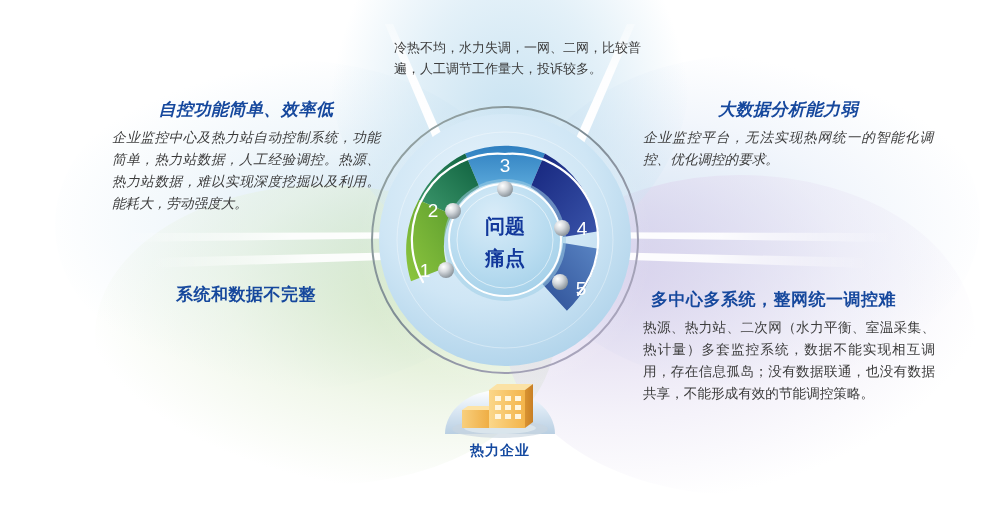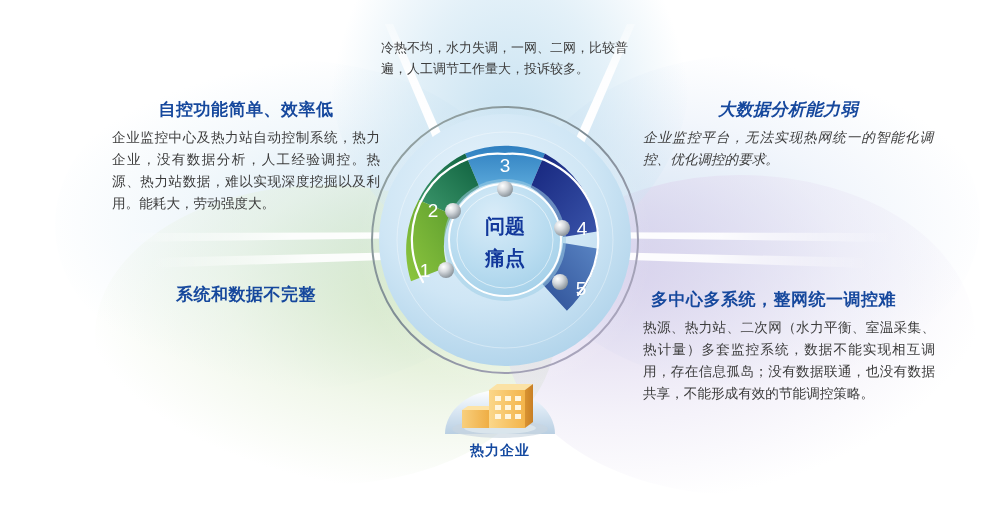--- a/index.html
+++ b/index.html
@@ -56,24 +56,24 @@
   .blk{position:absolute;}
   .blk .ttl{
     font-size:17px;font-weight:bold;color:#16489d;letter-spacing:.5px;
     margin:0 0 6px 0;
   }
   .blk .body{
     font-size:13.6px;line-height:1.62;color:#3c3c3c;margin:0;
     text-align:justify;
   }
   .topnote{
-    position:absolute;left:381px;top:38px;width:262px;
+    position:absolute;left:394px;top:38px;width:262px;
     font-size:13px;line-height:1.58;color:#3c3c3c;
   }
-  .b-tl{left:112px;top:98px;width:268px;}
+  .b-tl{left:112px;top:98px;width:268px;font-style:italic;}
   .b-tl .ttl{text-align:center;}
   .b-bl{left:112px;top:283px;width:268px;}
   .b-bl .ttl{text-align:center;}
   .b-tr{left:643px;top:98px;width:290px;font-style:italic;}
   .b-tr .ttl{text-align:center;}
   .b-br{left:643px;top:288px;width:292px;}
   .b-br .ttl{text-align:left;padding-left:8px;}
 </style>
 </head>
 <body>
@@ -253,21 +253,21 @@
         <rect x="68" y="48" width="6" height="5"></rect>
         <rect x="78" y="48" width="6" height="5"></rect>
     </g>
   </svg>
   <div class="ent-label">热力企业</div>
 
   <div class="topnote">冷热不均，水力失调，一网、二网，比较普遍，人工调节工作量大，投诉较多。</div>
 
   <div class="blk b-tl">
     <p class="ttl">自控功能简单、效率低</p>
-    <p class="body">企业监控中心及热力站自动控制系统，热力企业，没有数据分析，人工经验调控。热源、热力站数据，难以实现深度挖掘以及利用。能耗大，劳动强度大。</p>
+    <p class="body">企业监控中心及热力站自动控制系统，功能简单，热力站数据，人工经验调控。热源、热力站数据，难以实现深度挖掘以及利用。能耗大，劳动强度大。</p>
   </div>
 
   <div class="blk b-bl">
     <p class="ttl">系统和数据不完整</p>
   </div>
 
   <div class="blk b-tr">
     <p class="ttl">大数据分析能力弱</p>
     <p class="body">企业监控平台，无法实现热网统一的智能化调控、优化调控的要求。</p>
   </div>

